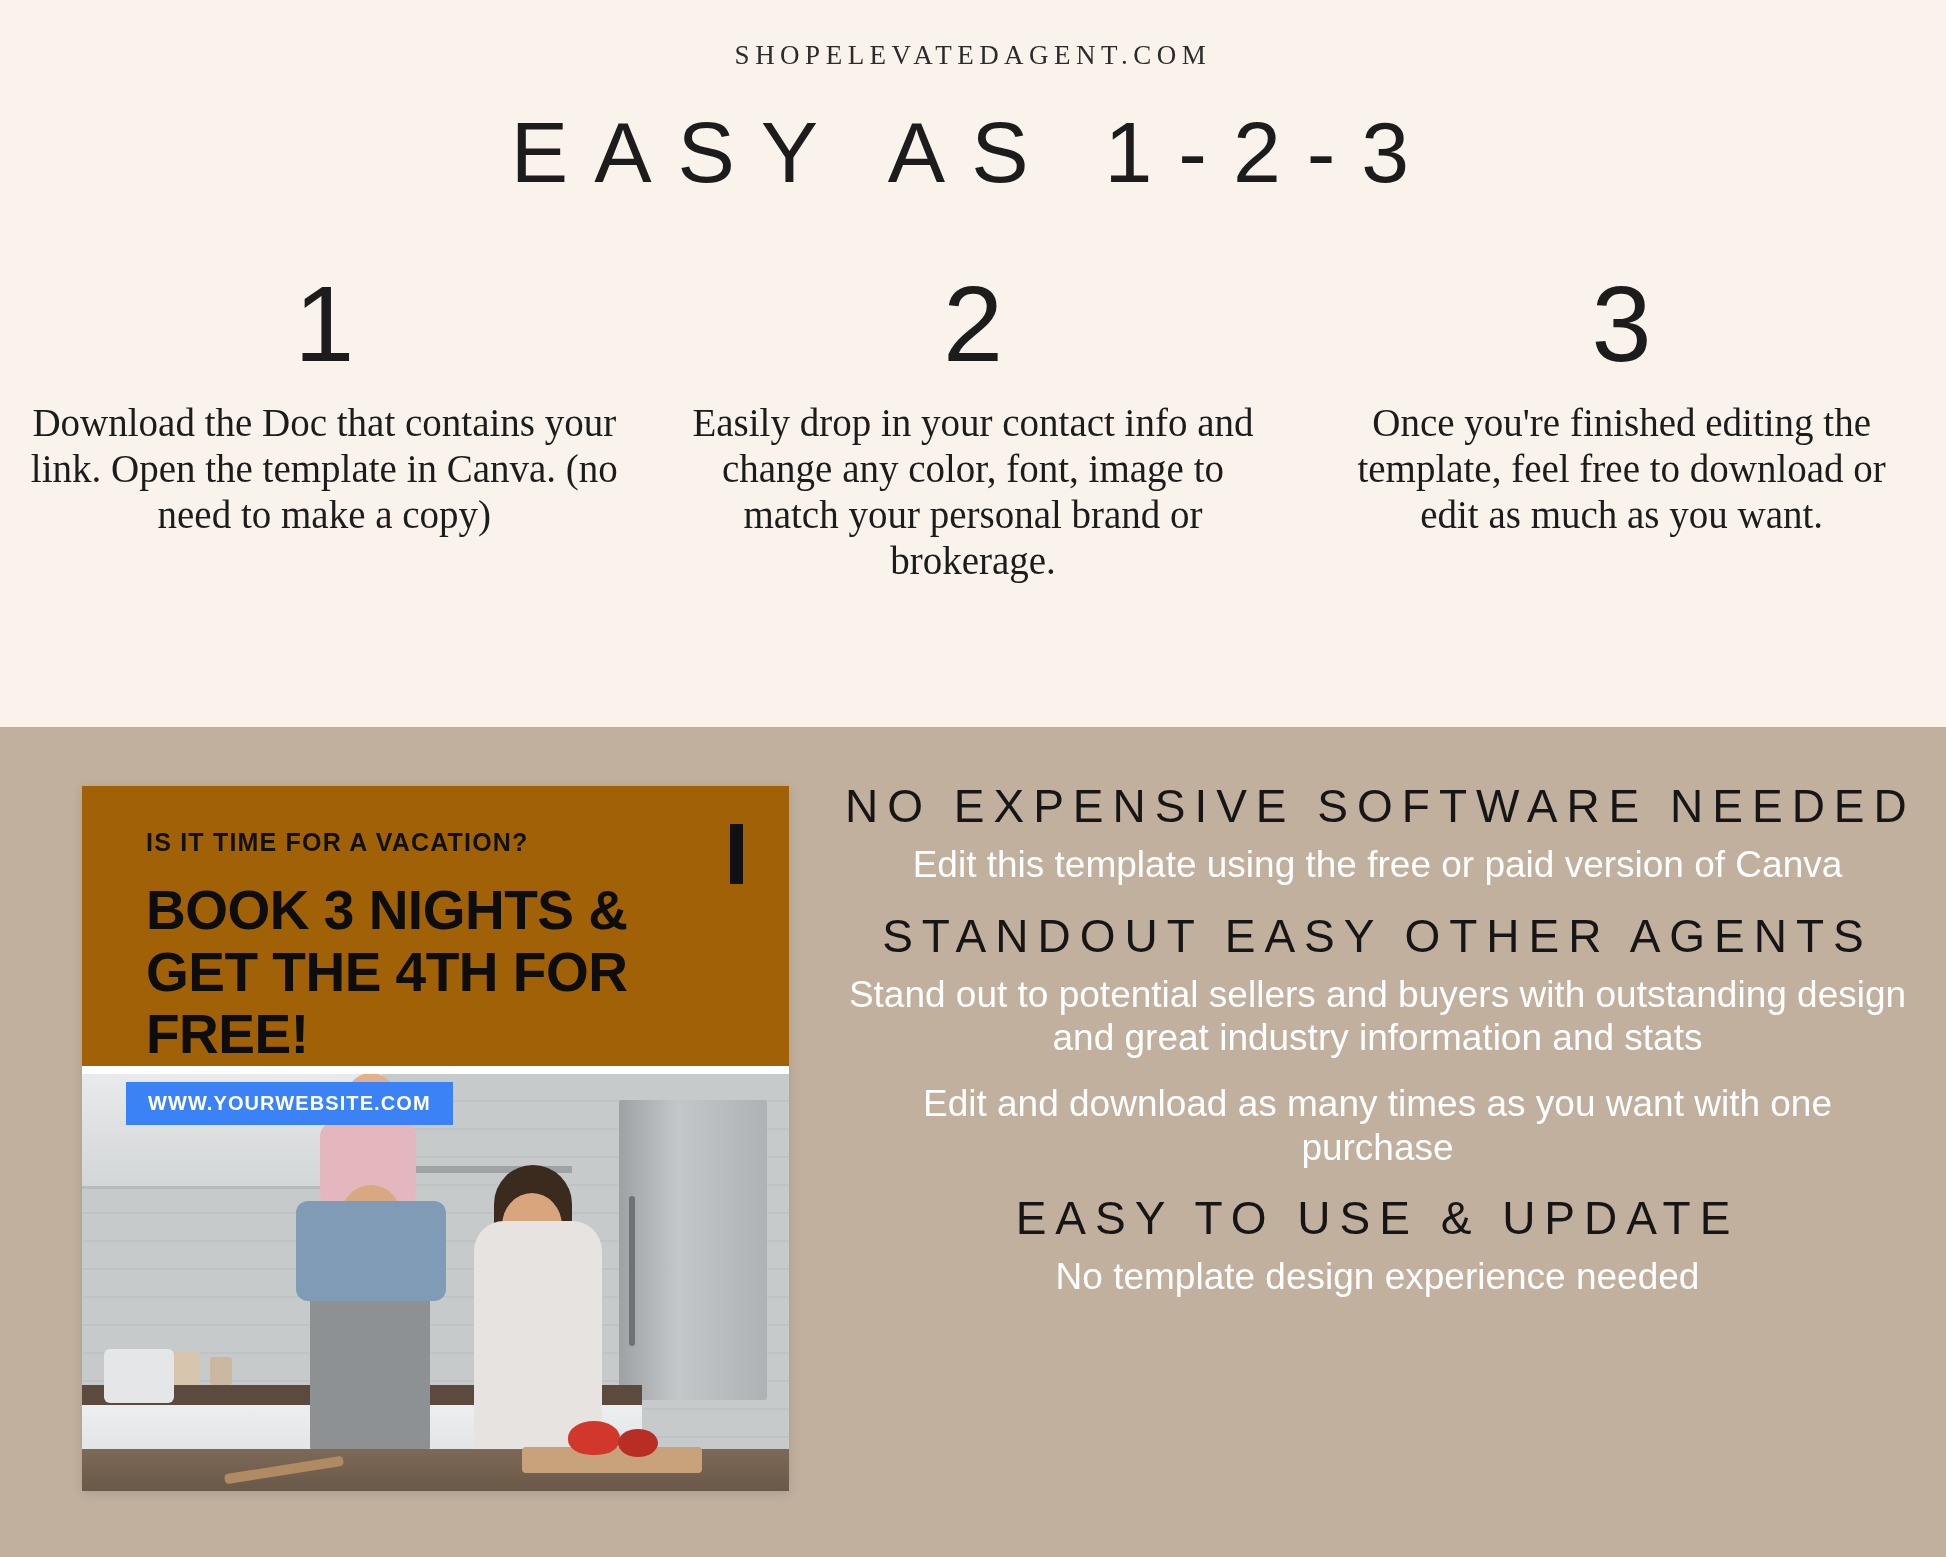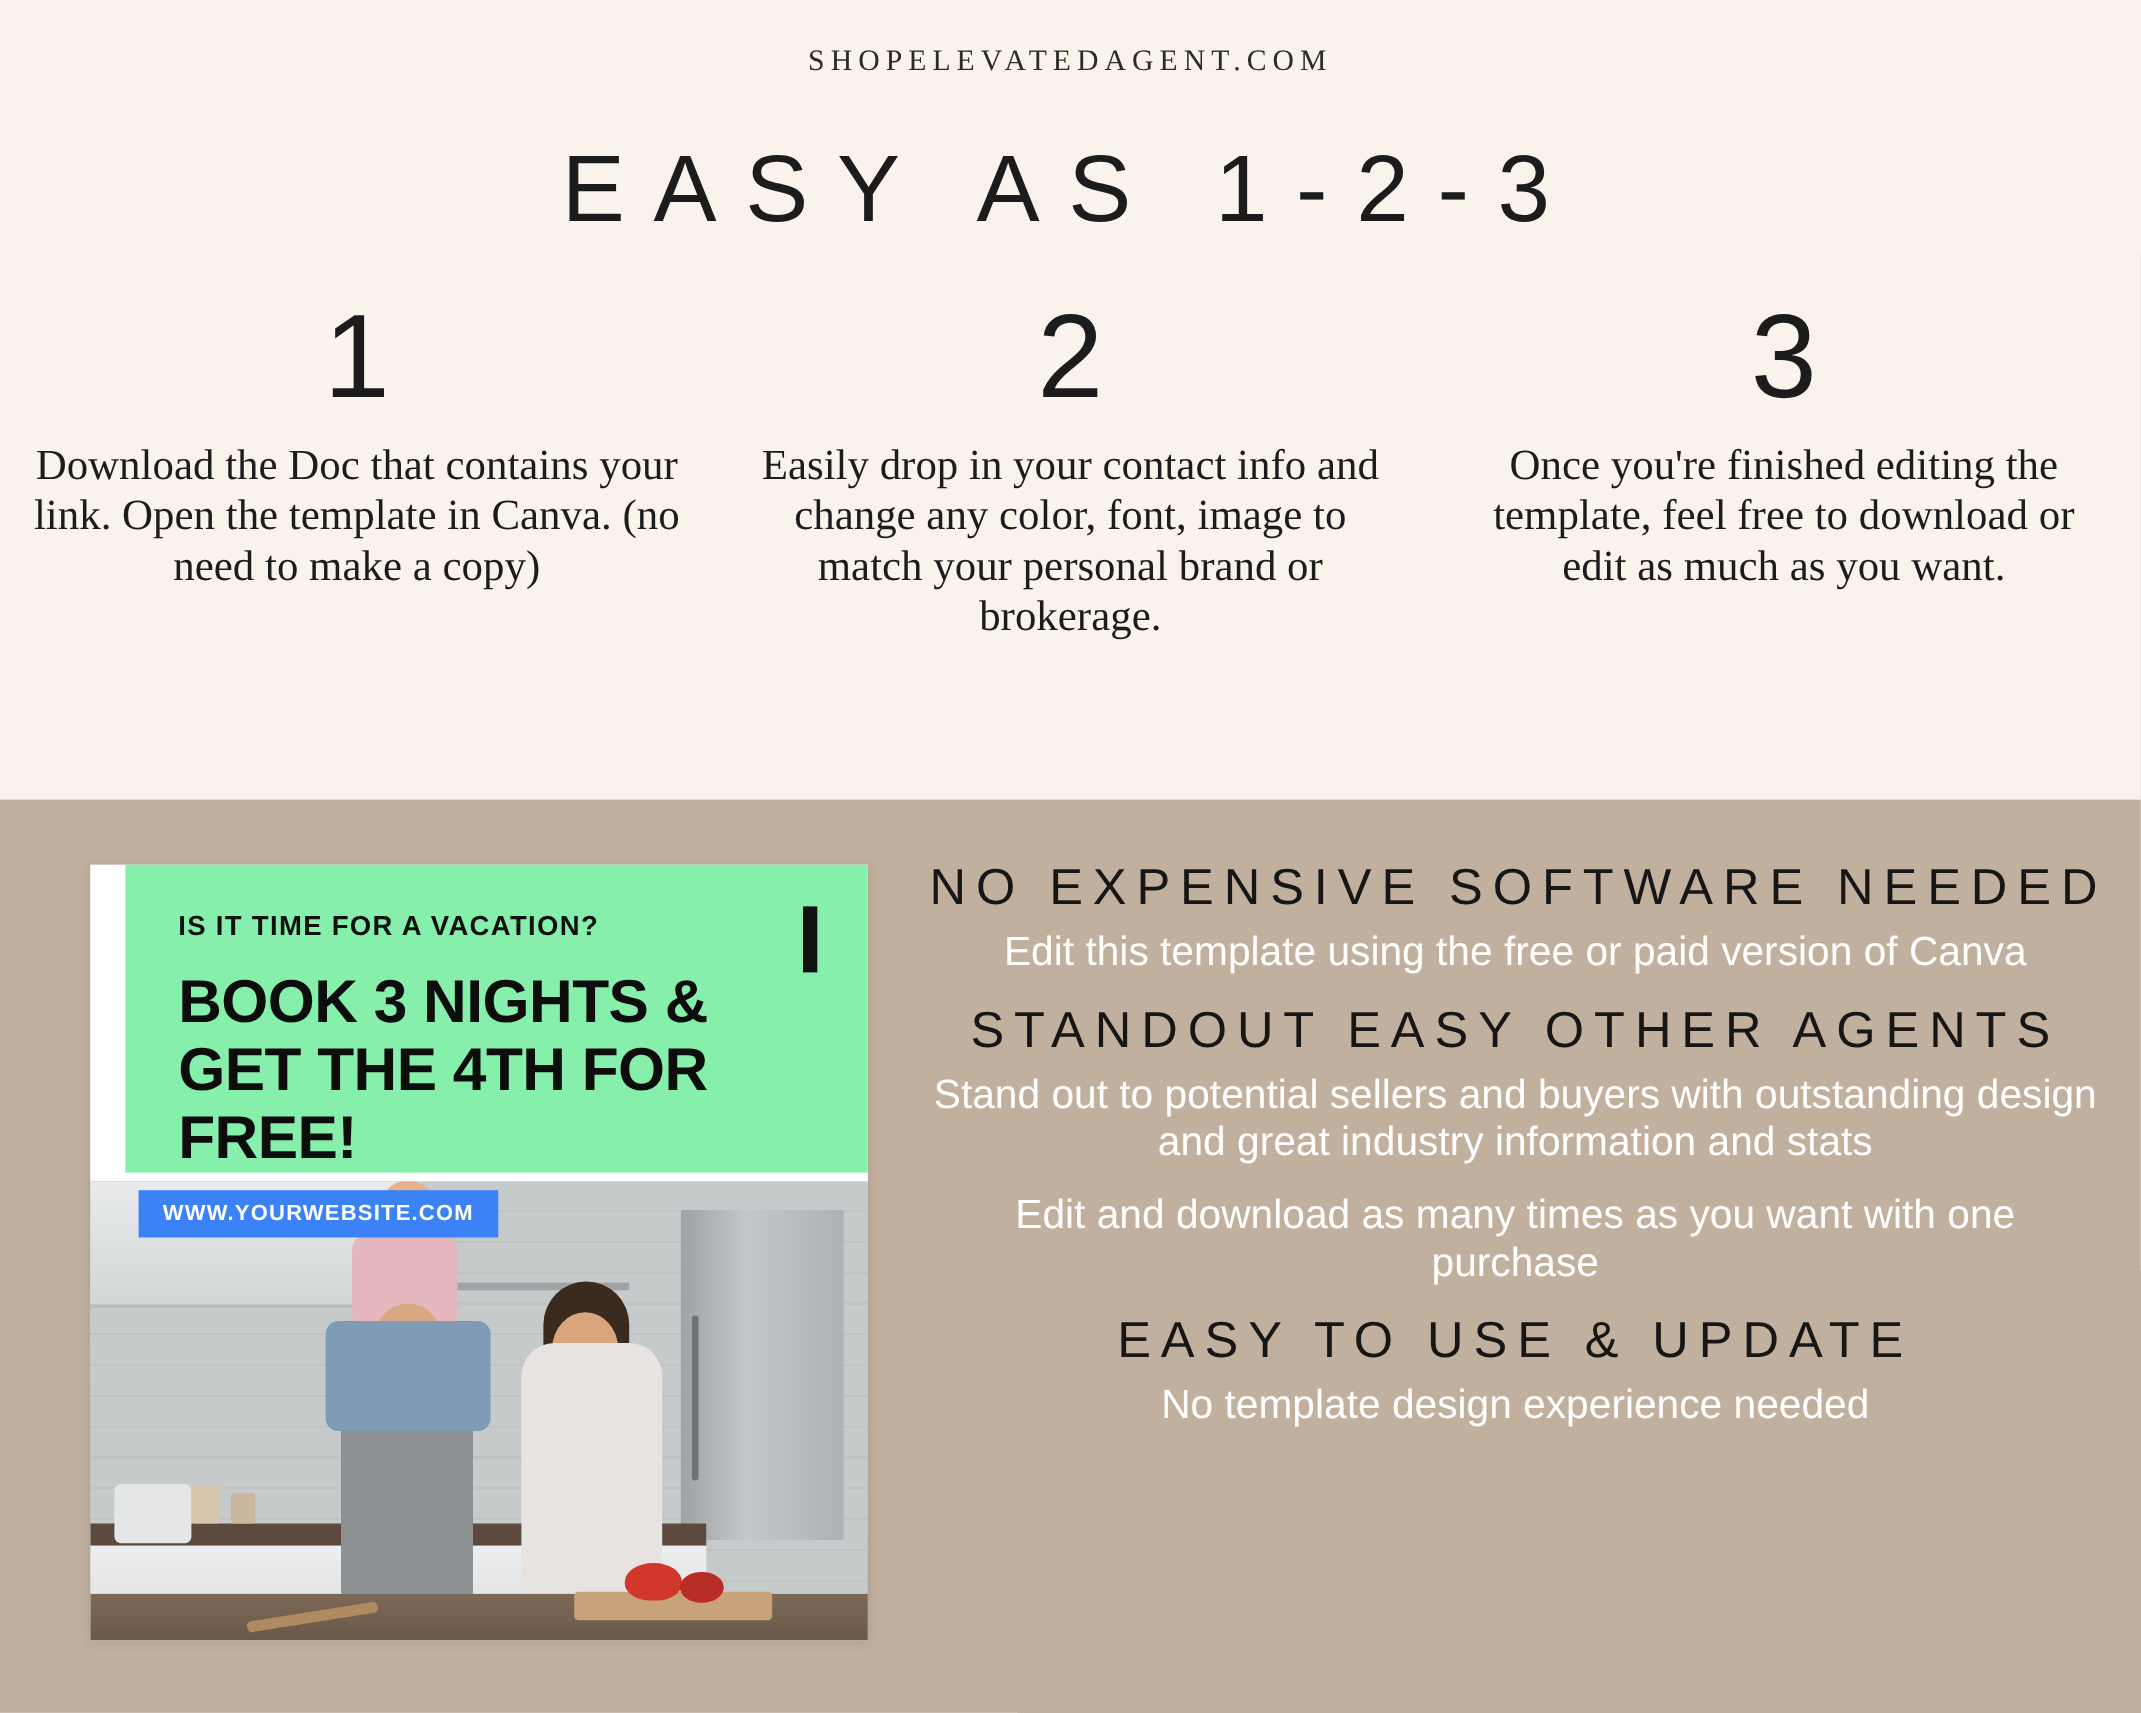--- a/index.html
+++ b/index.html
@@ -47,21 +47,20 @@
     top: 103px;
     left: 0;
     width: 100%;
     text-align: center;
     font-family: "Liberation Sans", sans-serif;
     font-weight: 300;
     font-size: 86px;
     letter-spacing: 26px;
     color: #1c1c1c;
     white-space: nowrap;
-    margin-top: 20px;
   }
 
   .steps {
     position: absolute;
     top: 270px;
     left: 0;
     width: 1946px;
     display: flex;
   }
   .step {
@@ -102,24 +101,23 @@
     left: 82px;
     width: 707px;
     height: 705px;
     background: #ffffff;
     box-shadow: 0 2px 10px rgba(0,0,0,0.12);
     overflow: hidden;
   }
   .preview-top {
     position: relative;
     height: 280px;
-    background: #86efac;
-    padding: 42px 44px 0 48px;
+    background: #a16207;
+    padding: 42px 44px 0 64px;
     box-sizing: border-box;
-    margin-left: 32px;
   }
   .preview-eyebrow {
     font-family: "Liberation Sans", sans-serif;
     font-weight: 700;
     font-size: 25px;
     letter-spacing: 1.2px;
     color: #111;
   }
   .preview-head {
     margin-top: 22px;

